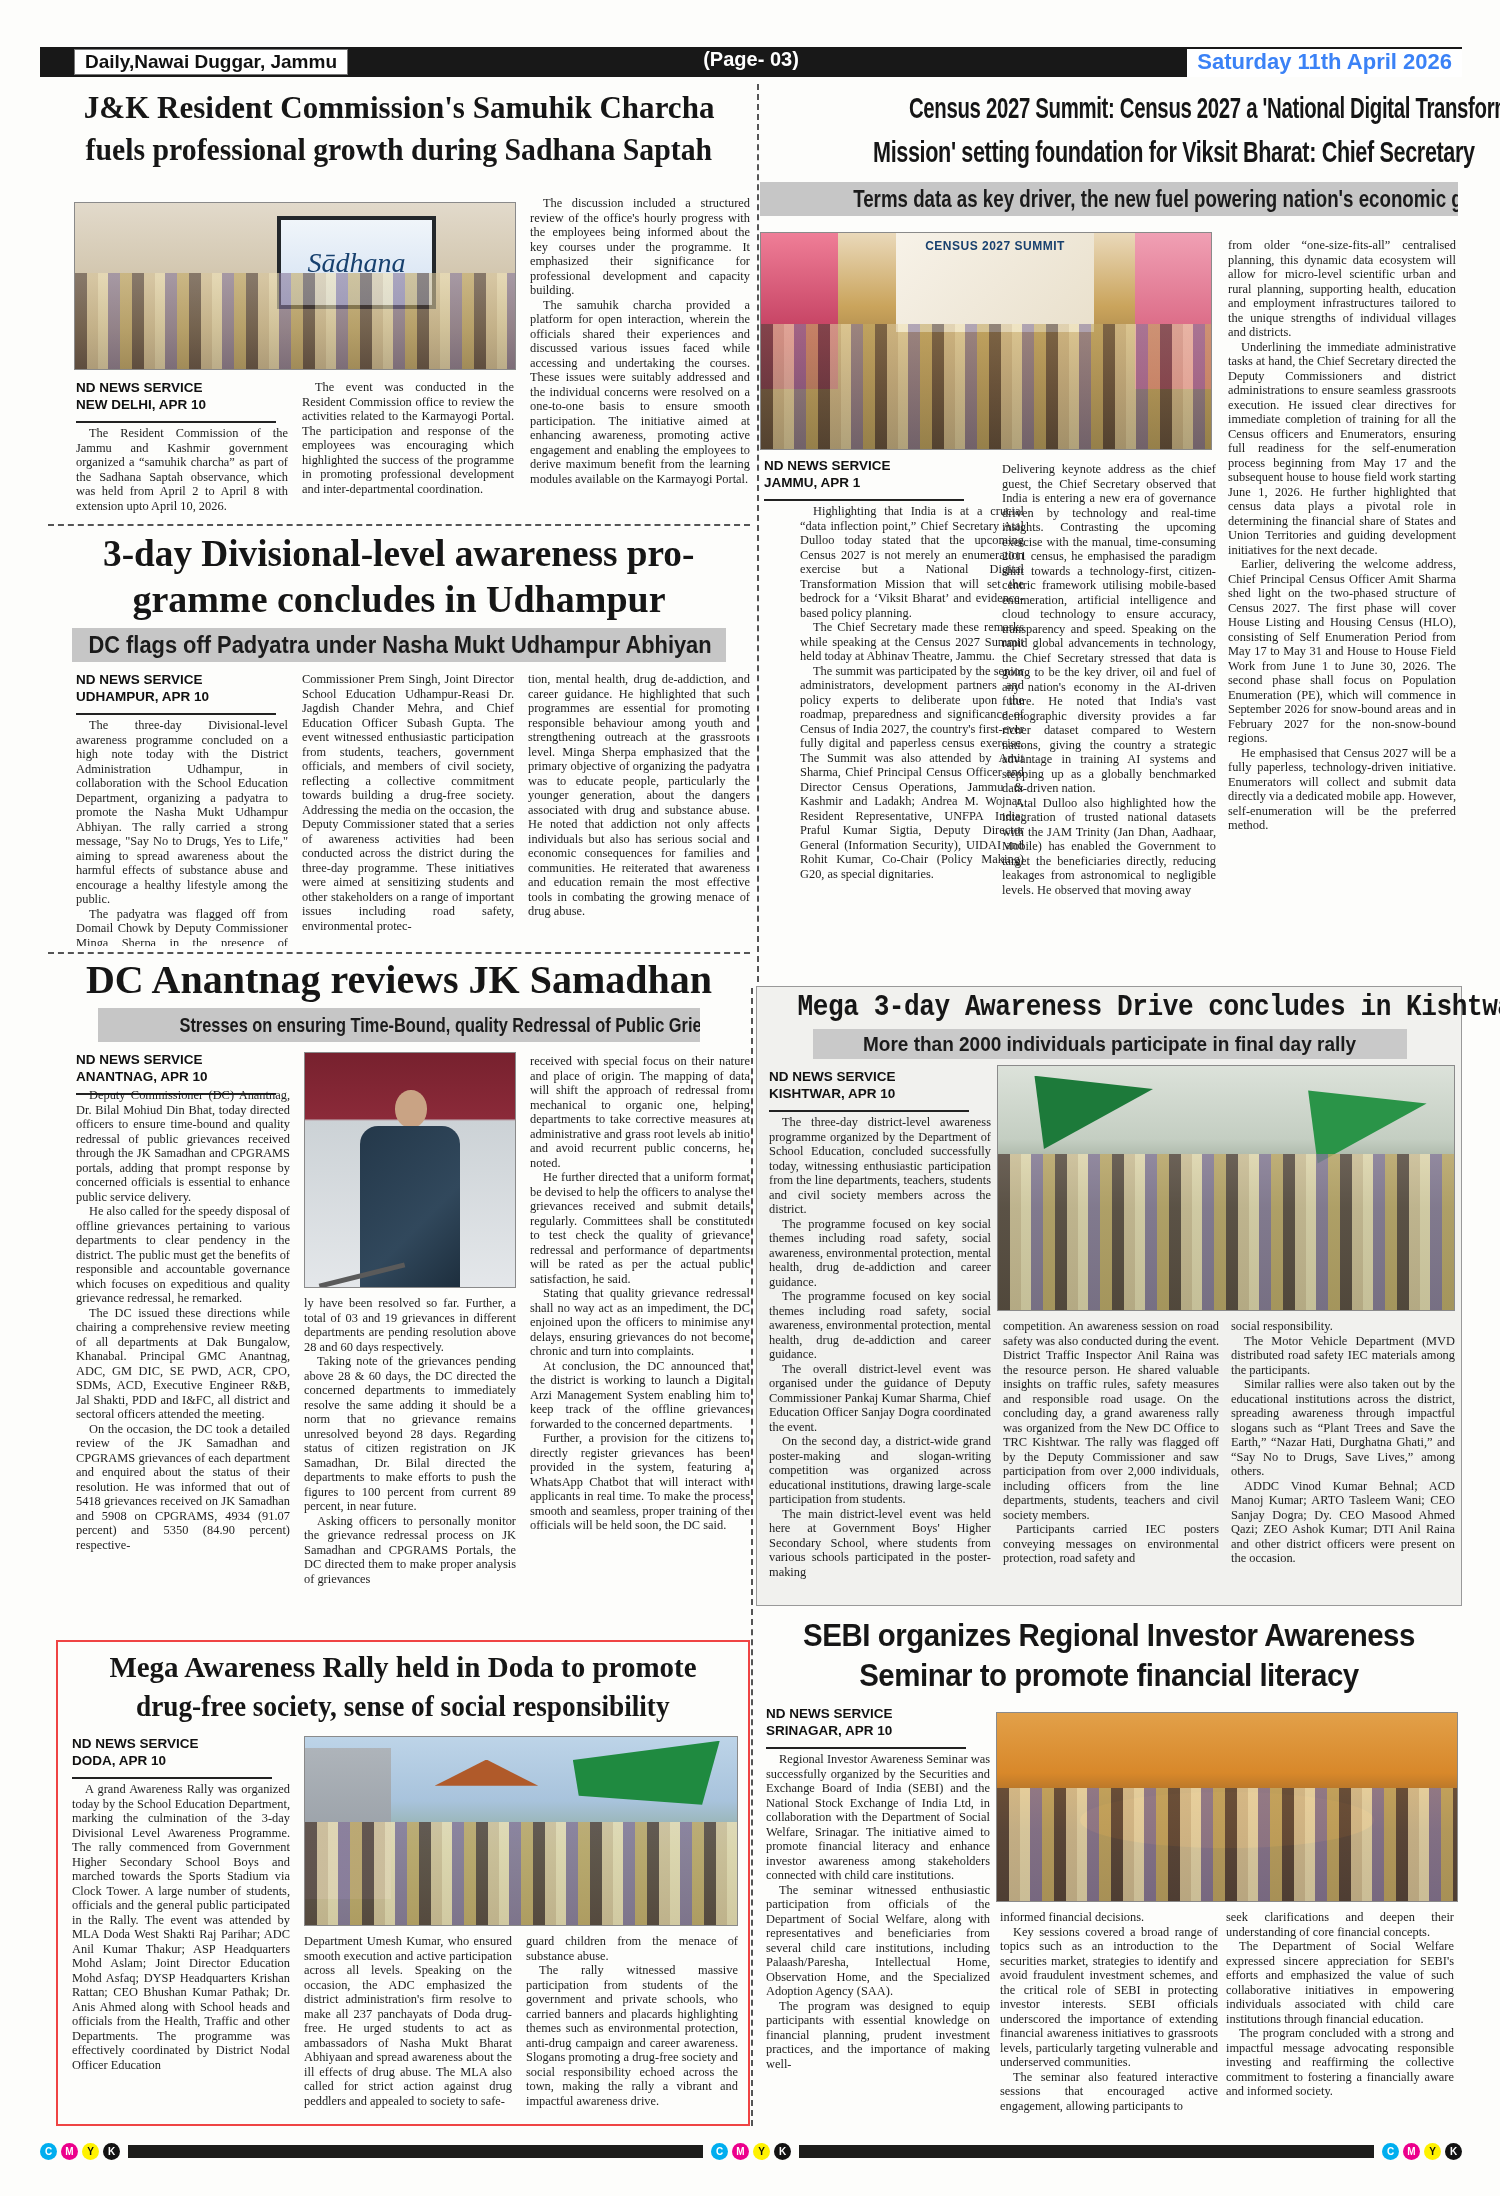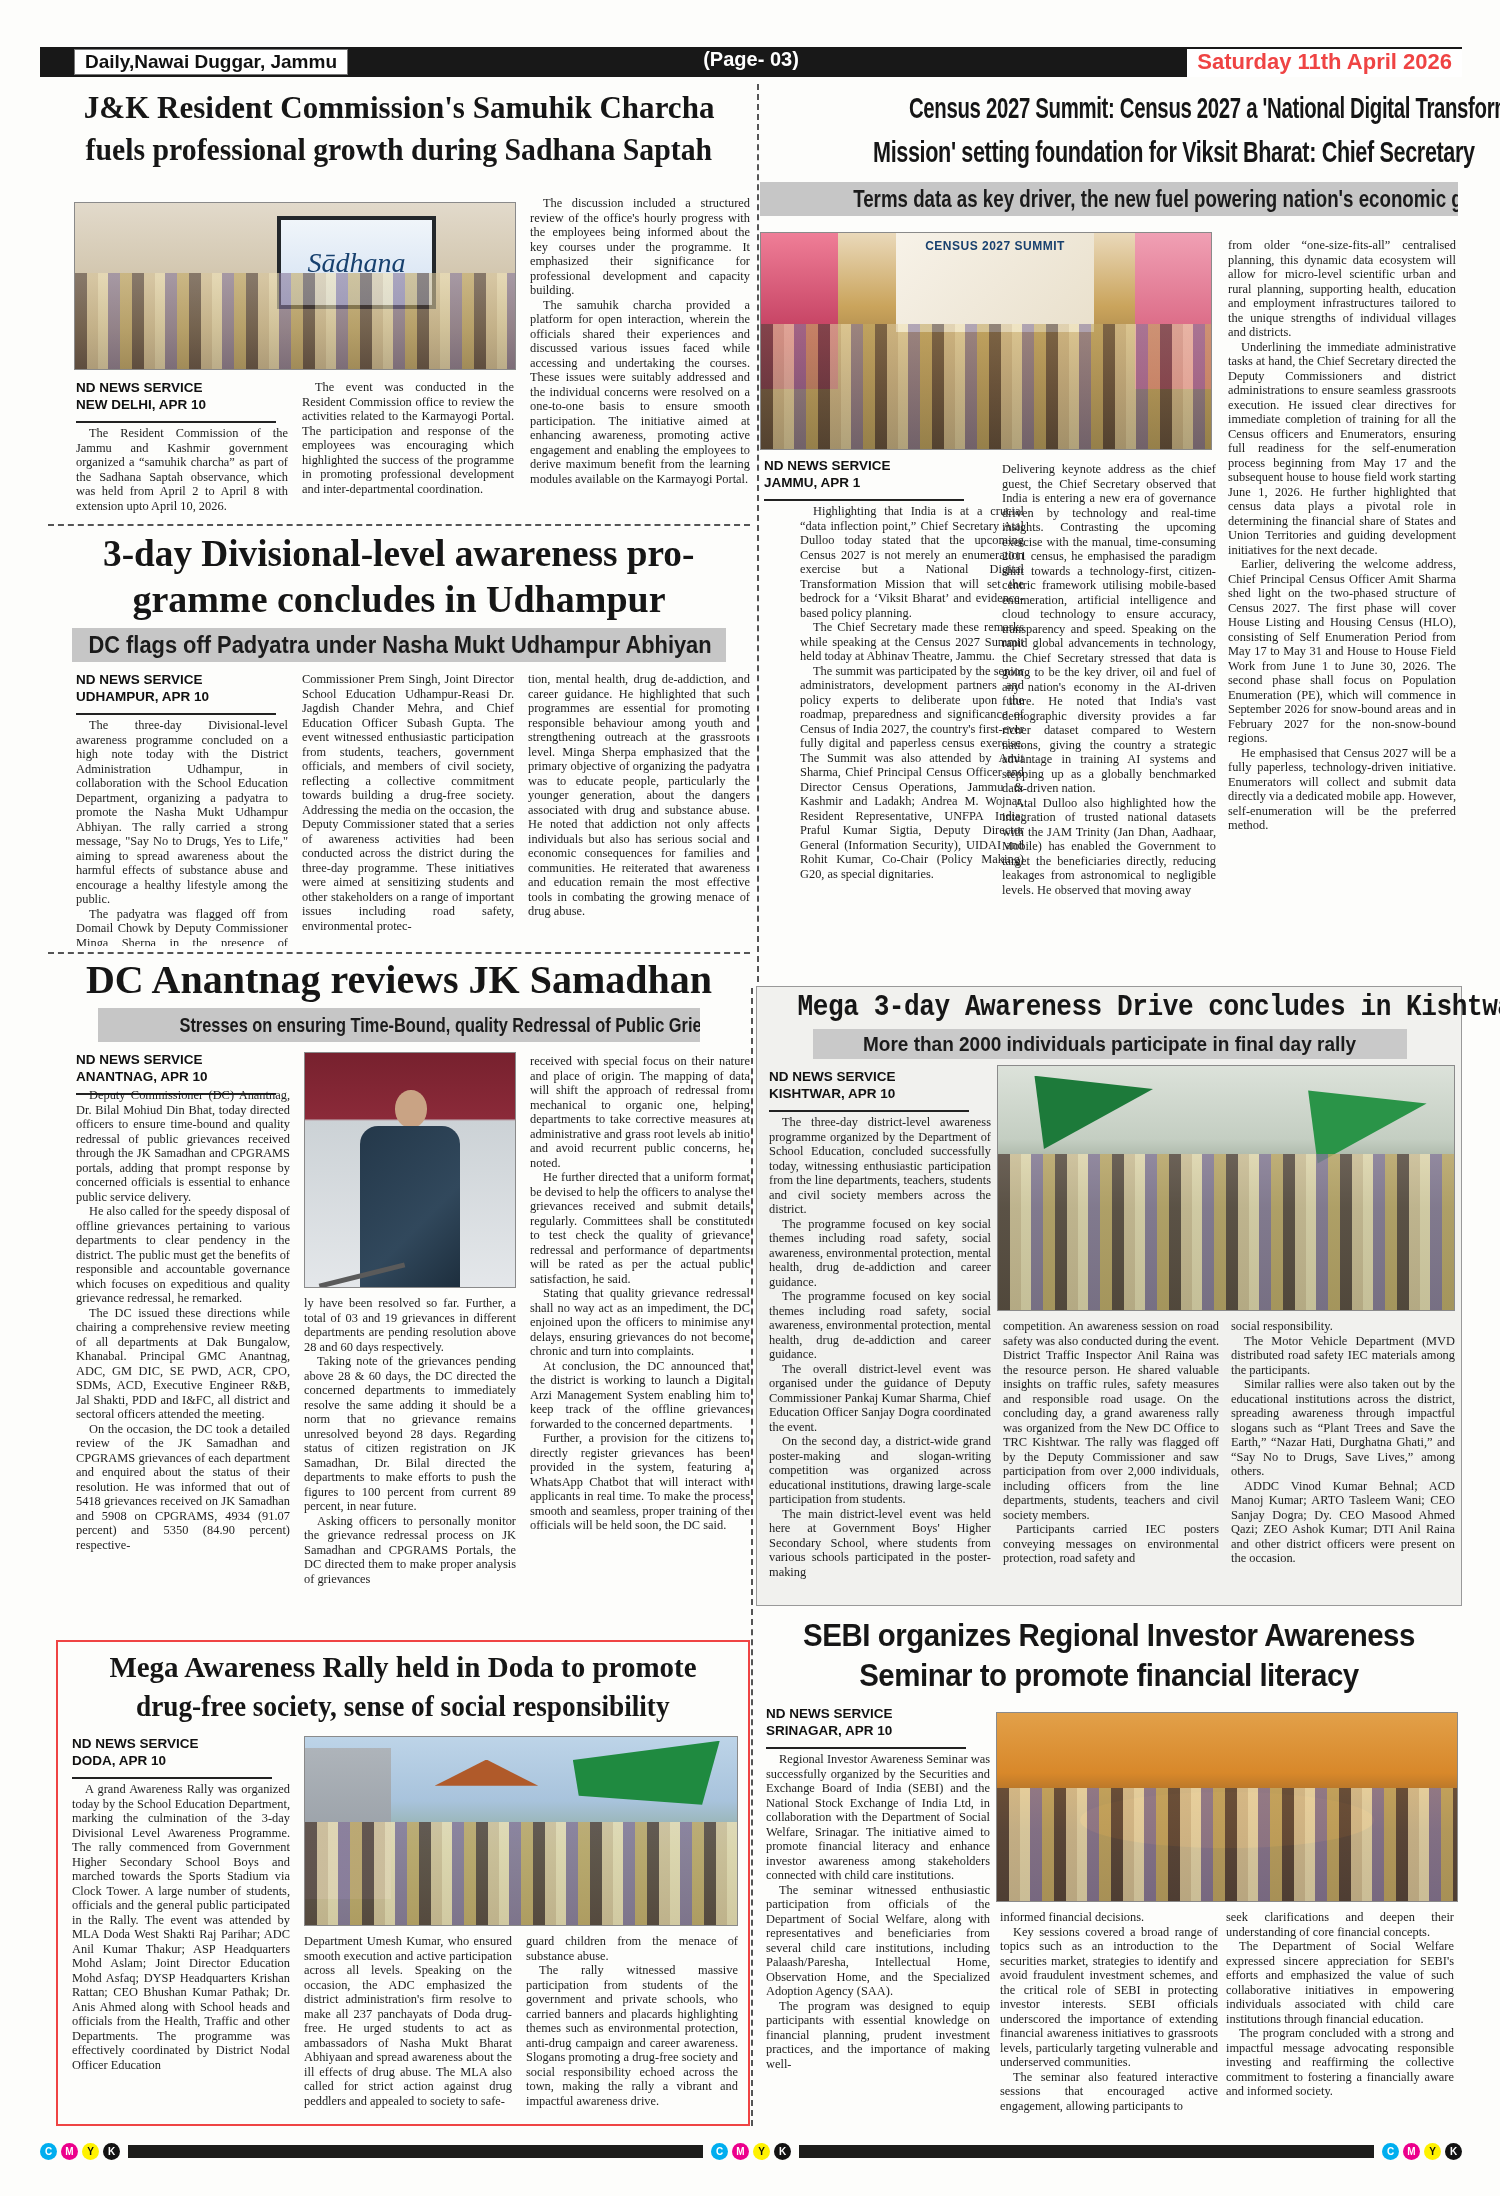--- a/index.html
+++ b/index.html
@@ -6,21 +6,21 @@
   .page{position:relative;width:1500px;height:2196px;background:#fdfdfb;margin:0 auto;overflow:hidden;
         font-family:"Liberation Serif","DejaVu Serif",serif;color:#1c1c1c;}
   [data-name]{box-sizing:border-box;}
   
   .topbar{position:absolute;left:40px;top:47px;width:1422px;height:30px;background:#181818;}
   .paper-box{position:absolute;left:34px;top:2px;height:26px;line-height:24px;background:#fff;border:1px solid #777;
              padding:0 10px;font-family:"Liberation Sans",sans-serif;font-weight:bold;font-size:19px;color:#111;}
   .page-label{position:absolute;left:0;right:0;top:1px;text-align:center;color:#fff;
               font-family:"Liberation Sans",sans-serif;font-weight:bold;font-size:20px;}
   .date-box{position:absolute;right:0;top:2px;height:28px;line-height:26px;background:#fff;
-            padding:0 10px;font-family:"Liberation Sans",sans-serif;font-weight:bold;font-size:22px;color:#ef4444;}
+            padding:0 10px;font-family:"Liberation Sans",sans-serif;font-weight:bold;font-size:22px;color:#3b82f6;}
   
   .article{position:absolute;}
   .hl{position:absolute;width:100%;text-align:center;font-weight:bold;color:#161616;margin:0;}
   .hl .ln{display:block;}
   .sq{display:inline-block;white-space:nowrap;transform:scaleX(var(--sx,1));transform-origin:50% 50%;}
   .serifhl{font-family:"Liberation Serif","DejaVu Serif",serif;}
   .sanshl{font-family:"Liberation Sans","DejaVu Sans",sans-serif;letter-spacing:-.5px;}
   .subhead{position:absolute;background:#c6c6c6;text-align:center;font-family:"Liberation Sans",sans-serif;
            font-weight:bold;color:#1b1b1b;overflow:hidden;}
   .byline{position:absolute;font-family:"Liberation Sans",sans-serif;font-weight:bold;font-size:13.5px;

